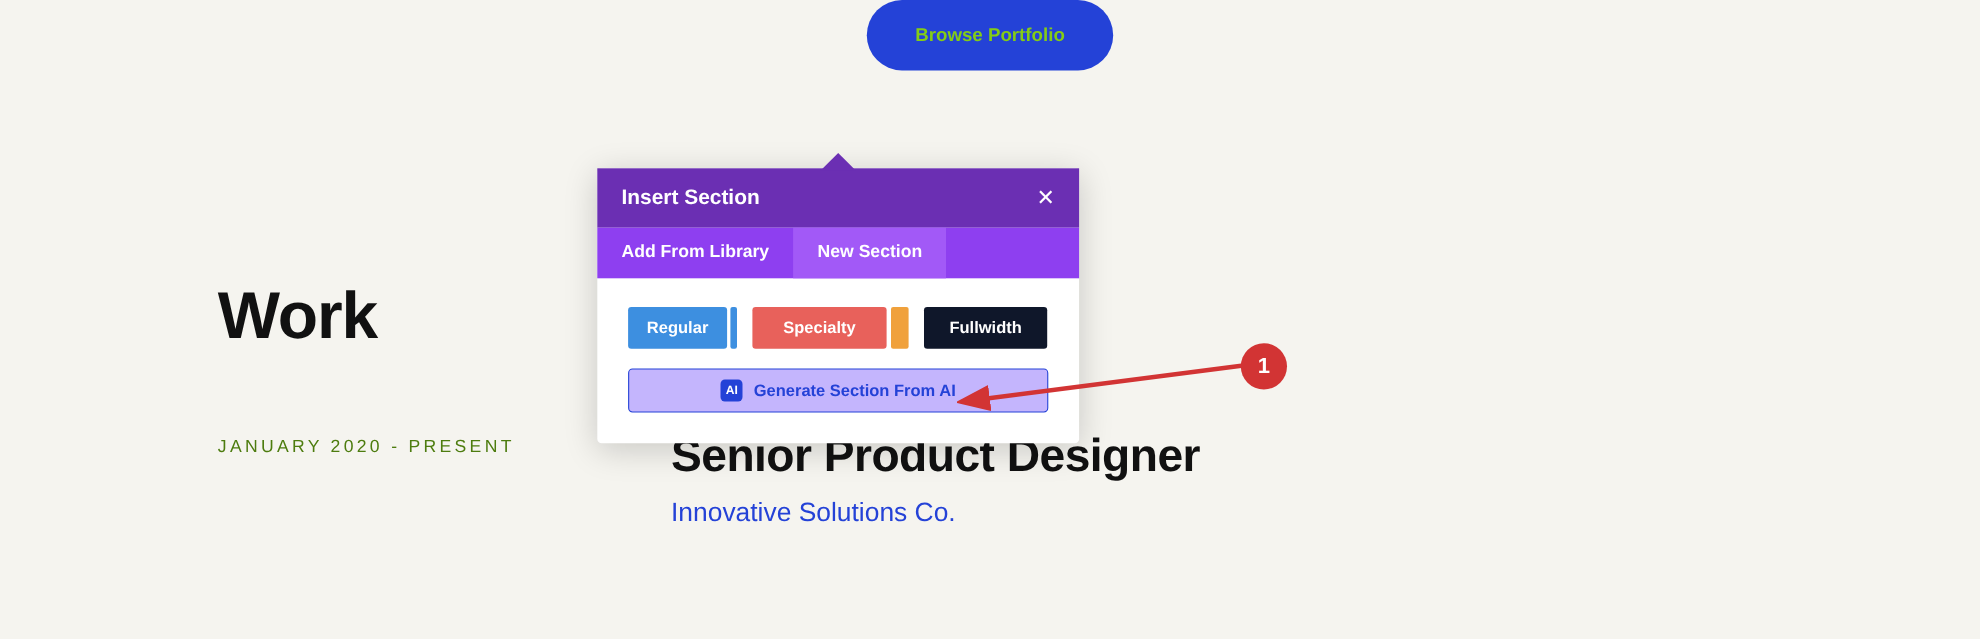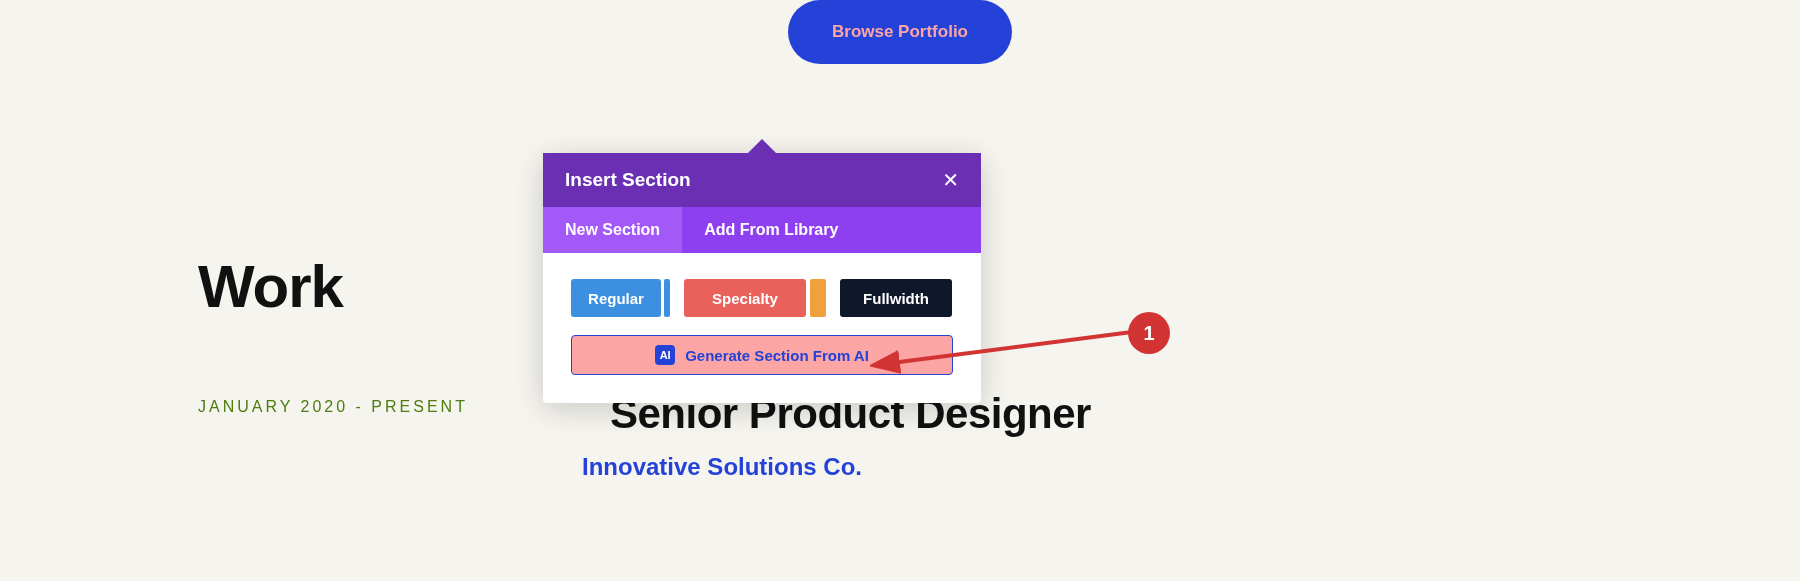--- a/index.html
+++ b/index.html
@@ -11,21 +11,21 @@
     position: relative;
     overflow: hidden;
   }
 
   .portfolio-btn {
     position: absolute;
     top: 0px;
     left: 50%;
     transform: translateX(-50%);
     background: #2442d7;
-    color: #fca5a5;
+    color: #84cc16;
     font-weight: 700;
     font-size: 17px;
     padding: 22px 44px;
     border: none;
     border-radius: 60px;
     cursor: pointer;
   }
 
   .work-heading {
     position: absolute;
@@ -52,25 +52,25 @@
     left: 610px;
     top: 390px;
     font-size: 42px;
     font-weight: 700;
     color: #111;
     letter-spacing: -0.5px;
   }
 
   .company {
     position: absolute;
-    left: 582px;
+    left: 610px;
     top: 453px;
     font-size: 24px;
     color: #2442d7;
-    font-weight: 700;
+    font-weight: 400;
     text-align: center;
   }
 
   
   .panel {
     position: absolute;
     left: 543px;
     top: 153px;
     width: 438px;
     background: #fff;
@@ -153,21 +153,21 @@
 
   .ai-btn {
     display: flex;
     align-items: center;
     justify-content: center;
     gap: 10px;
     width: 100%;
     height: 40px;
     border: 1.5px solid #2442d7;
     border-radius: 4px;
-    background: #fca5a5;
+    background: #c4b5fd;
     color: #2442d7;
     font-weight: 700;
     font-size: 15px;
     cursor: pointer;
   }
   .ai-icon {
     display: inline-flex;
     align-items: center;
     justify-content: center;
     width: 20px;
@@ -215,22 +215,22 @@
 <div class="company">Innovative Solutions Co.</div>
 
 <div class="panel">
   <div class="panel-header">
     <span class="panel-title">Insert Section</span>
     <button class="close-btn">
       <span>✕</span>
     </button>
   </div>
   <div class="panel-tabs">
+    <div class="tab">Add From Library</div>
     <div class="tab active">New Section</div>
-    <div class="tab">Add From Library</div>
   </div>
   <div class="panel-body">
     <div class="type-row">
       <div class="type-regular-wrap">
         <button class="type-btn type-regular">Regular</button>
         <div class="type-regular-bar"></div>
       </div>
       <div class="type-specialty-wrap">
         <button class="type-btn type-specialty">Specialty</button>
         <div class="type-specialty-bar"></div>

